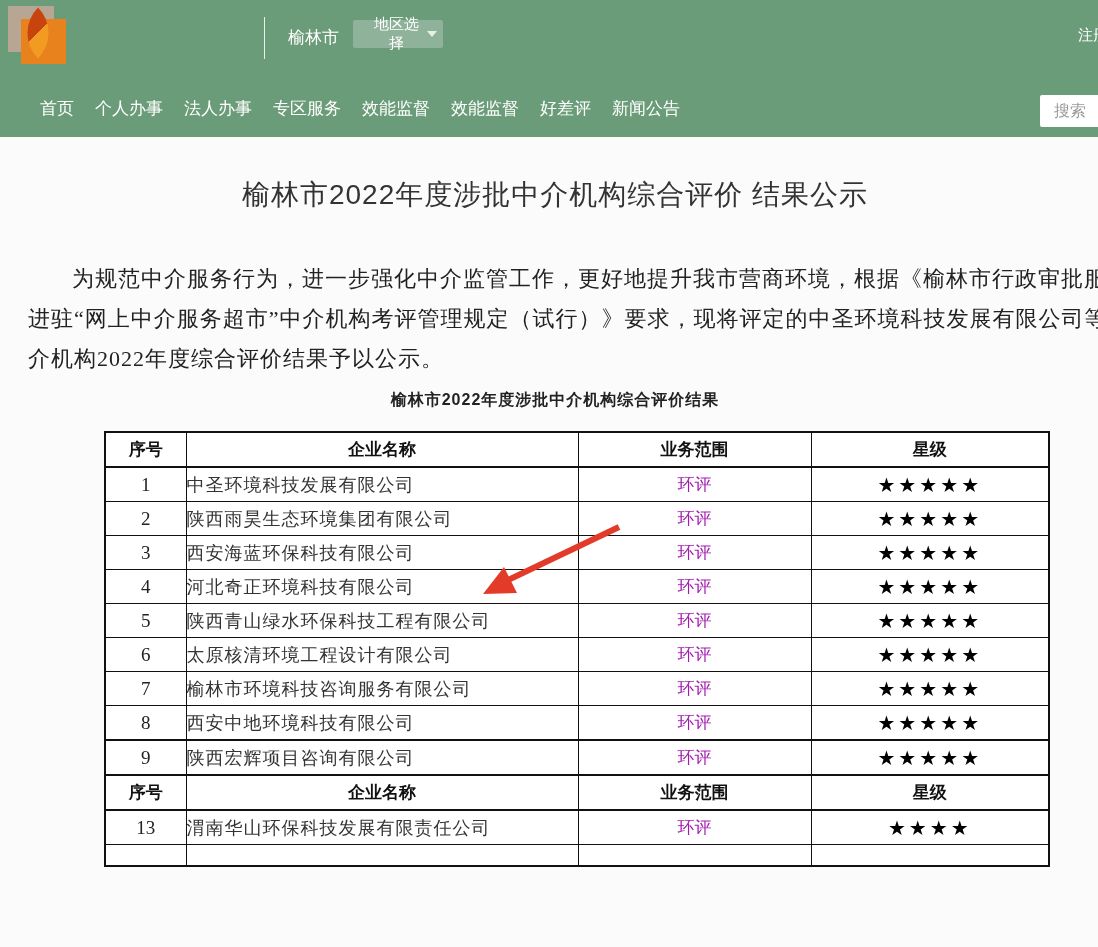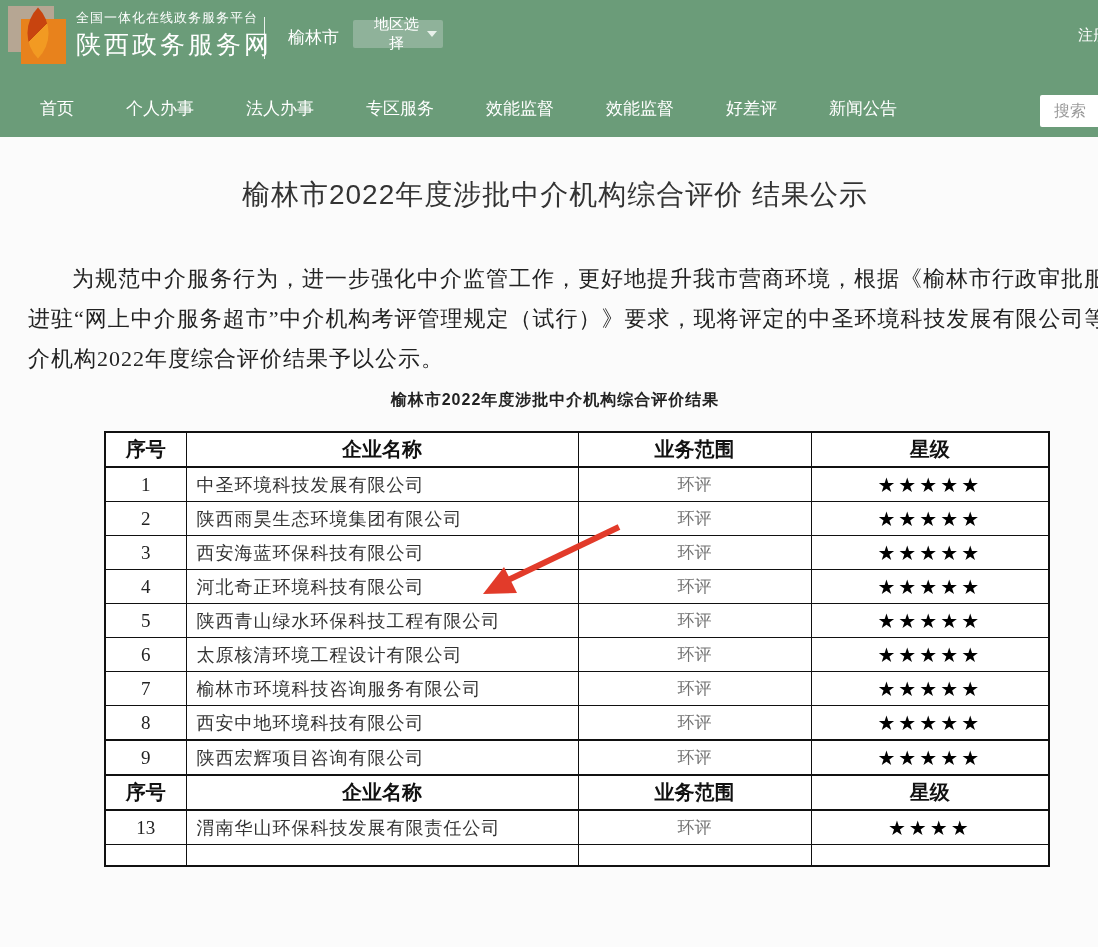--- a/index.html
+++ b/index.html
@@ -24,63 +24,59 @@
   .region-btn{position:absolute;left:353px;top:20px;width:90px;height:28px;
     background:#8fb29a;color:#fff;font-size:15px;border:none;border-radius:2px;
     display:flex;align-items:center;justify-content:flex-end;gap:7px;cursor:pointer;padding-left:20px;}
   .caret-down{width:0;height:0;border-left:5px solid transparent;border-right:5px solid transparent;
     border-top:6px solid #e8f0ea;}
   .top-links{position:absolute;right:52px;top:0;height:75px;display:flex;align-items:center;color:#fff;}
   .top-link{font-size:15px;white-space:nowrap;cursor:pointer;}
   .tl-sep{width:1px;height:16px;background:rgba(255,255,255,.75);margin:0 12px;}
   .register-link{position:absolute;left:1078px;top:26px;color:#fff;font-size:15px;white-space:nowrap;cursor:pointer;}
   
-  .main-nav{position:absolute;left:40px;top:97px;display:flex;gap:52px;}
+  .main-nav{position:absolute;left:40px;top:97px;display:flex;gap:21px;}
   .nav-item{color:#fff;font-size:17px;white-space:nowrap;cursor:pointer;}
   .search-box{position:absolute;left:1040px;top:95px;width:130px;height:32px;
     background:#fff;border:none;border-radius:2px;padding:0 0 0 14px;
     font-size:16px;color:#666;outline:none;box-sizing:border-box;}
   .search-box::placeholder{color:#9a9a9a;}
   
   .page-title{position:absolute;top:176px;left:0;width:1110px;text-align:center;
     font-size:28px;font-weight:500;color:#333;letter-spacing:1px;}
   .body-paragraph{position:absolute;top:259px;left:28px;width:1400px;
     font-family:"Liberation Serif","DejaVu Serif",serif;color:#222;}
   .para-line{white-space:nowrap;height:40px;line-height:40px;font-size:22px;letter-spacing:1px;overflow:hidden;}
   .para-line.indent{text-indent:44px;}
   .table-caption{position:absolute;top:390px;left:0;width:1110px;text-align:center;
     font-size:16px;font-weight:bold;color:#222;letter-spacing:1px;}
   
   .eval-table{position:absolute;top:431px;left:104px;border-collapse:collapse;table-layout:fixed;
     background:#fff;border:2px solid #111;}
   .eval-table th,.eval-table td{border:1px solid #111;height:33px;padding:0;overflow:hidden;}
-  .eval-table th{font-size:20px;font-weight:bold;color:#111;text-align:center;
+  .eval-table th{font-size:17px;font-weight:bold;color:#111;text-align:center;
     border-top:2px solid #111;border-bottom:2px solid #111;margin-left:8px;}
   td.cell-no{text-align:center;font-family:"Liberation Serif","DejaVu Serif",serif;font-size:19px;color:#222;}
-  td.cell-name{text-align:left;padding-left:10px;font-family:"Liberation Serif","DejaVu Serif",serif;
+  td.cell-name{text-align:left;font-family:"Liberation Serif","DejaVu Serif",serif;
     font-size:18px;color:#333;letter-spacing:1px;margin-left:32px;}
-  td.cell-scope{text-align:center;font-family:"Liberation Serif","DejaVu Serif",serif;font-size:17px;color:#737373;}
+  td.cell-scope{text-align:center;font-family:"Liberation Serif","DejaVu Serif",serif;font-size:17px;color:#a21caf;}
   td.cell-stars{text-align:center;font-size:20px;letter-spacing:3px;color:#000;}
   tr.thick-top td{border-top:2px solid #111;}
   tr.partial-row td{height:20px;border-bottom:none;}
   
   .arrow-overlay{position:absolute;left:0;top:0;width:1098px;height:947px;pointer-events:none;z-index:5;}
 </style>
 </head>
 <body>
 
 <div class="site-header" style="background: rgb(107, 156, 121);">
   <div class="logo">
     <div class="logo-back"></div>
     <div class="logo-front"></div>
     <div class="logo-leaf"></div>
-  </div>
-  <div class="brand">
-    <div class="brand-small">全国一体化在线政务服务平台</div>
-    <div class="brand-big">陕西政务服务网</div>
   </div>
   <div class="v-divider"></div>
   <div class="city-label">榆林市</div>
   <button class="region-btn" style="background: rgb(143, 178, 154);">
     <span>地区选择</span>
     <span class="caret-down"></span>
   </button>
 
   <span class="register-link">注册</span>
 

